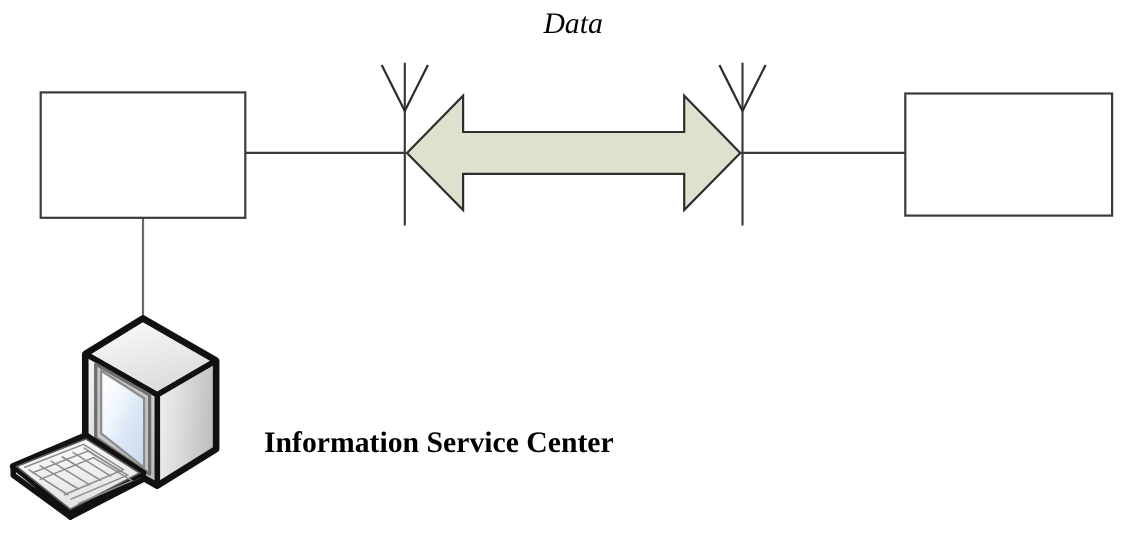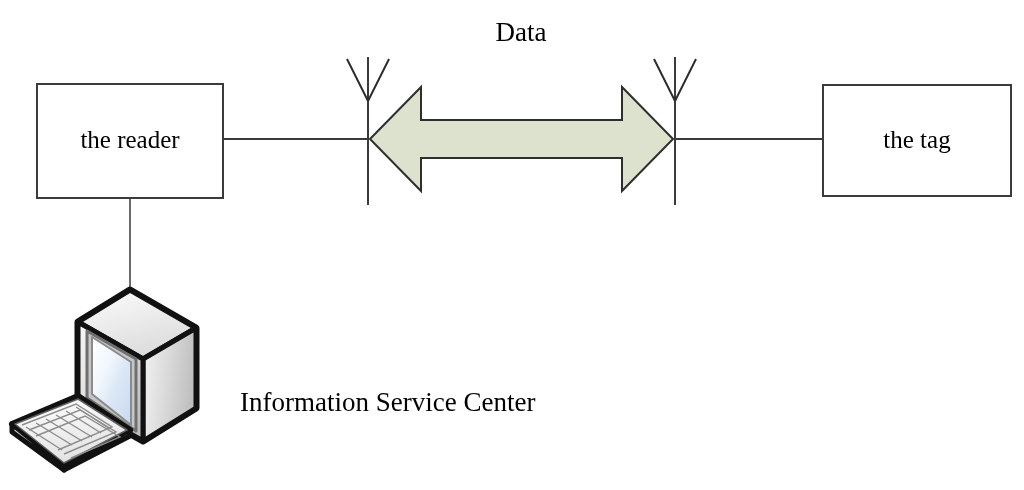--- a/index.html
+++ b/index.html
@@ -41,31 +41,33 @@
     font-size: 25px;
   }
   #tag-label {
     left: 823px;
     top: 126px;
     width: 188px;
     font-size: 25px;
   }
   #data-interaction-label {
     left: 396px;
-    top: 16px;
+    top: 5px;
     width: 250px;
     font-size: 27px;
     line-height: 1.22;
+    font-style: italic;
   }
   #isc-label {
     left: 240px;
     top: 387px;
     width: 360px;
     text-align: left;
     font-size: 27px;
+    font-weight: bold;
   }
 </style>
 </head>
 <body>
 
 <div id="canvas">
 
   <svg id="diagram-svg" viewBox="0 0 1024 490">
     <defs>
       <linearGradient id="screenGrad" x1="0" y1="0" x2="1" y2="1">
@@ -147,23 +149,21 @@
         <path d="M26,427 L62,450"></path>
         <path d="M36,423 L72,445"></path>
         <path d="M46,419 L82,441"></path>
         <path d="M56,415 L92,437"></path>
         <path d="M66,411 L101,433"></path>
         <path d="M76,407 L110,429"></path>
       </g>
     </g>
   </svg>
 
-  <div class="node-label" id="reader-label">the reader</div>
 
-  <div class="node-label" id="tag-label">the tag</div>
 
   <div class="node-label" id="data-interaction-label">
     <div>Data</div>
   </div>
 
   <div class="node-label" id="isc-label">Information Service Center</div>
 
 </div>
 
 </body></html>

